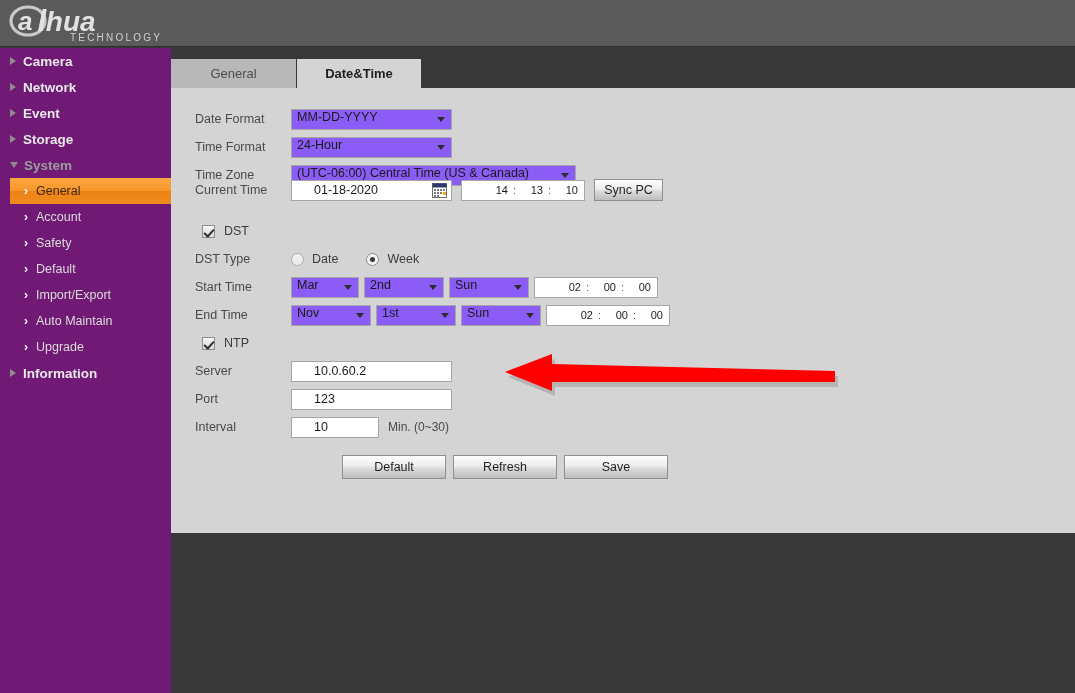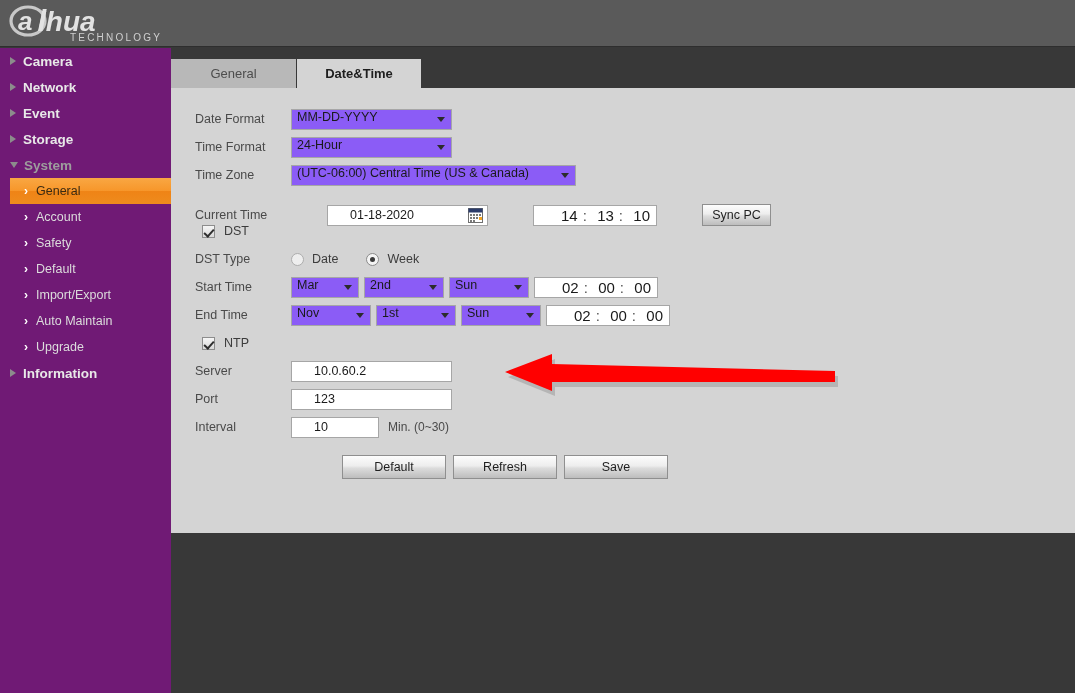--- a/index.html
+++ b/index.html
@@ -132,21 +132,21 @@
     padding-left:22px;
   }
   .txt.calwrap { position:relative; }
   .cal-icon {
     position:absolute; right:4px; top:2px;
     width:15px; height:15px;
   }
   .timebox {
     height:21px; background:#fff;
     border:1px solid #a6a6a6;
-    font-size:15px; color:#1a1a1a;
+    font-size:11px; color:#1a1a1a;
     display:flex; align-items:center; justify-content:flex-end;
     padding-right:6px;
   }
   .timebox span.seg { display:inline-block; min-width:22px; text-align:right; }
   .timebox span.cl { padding:0 5px; color:#555; }
 
   .btn {
     height:22px;
     border:1px solid #8f8f8f;
     background:linear-gradient(to bottom,#fdfdfd 0%,#ededed 45%,#dcdcdc 55%,#bdbdbd 100%);
@@ -292,21 +292,21 @@
   </div>
 
   <div class="row" style="top:73px;">
     <div class="lbl">Time Zone</div>
     <div class="sel" style="width:285px;">
       <span>(UTC-06:00) Central Time (US &amp; Canada)</span>
       <span class="arr"></span>
     </div>
   </div>
 
-  <div class="row" style="top:113px;gap:36px;">
+  <div class="row" style="top:88px;">
     <div class="lbl">Current Time</div>
     <div class="txt calwrap" style="width:161px;">
       <span>01-18-2020</span>
       <span class="cal-icon">
         <svg width="15" height="15" viewBox="0 0 15 15">
           <rect x="0.5" y="0.5" width="14" height="14" fill="#ffffff" stroke="#6f6f6f"></rect>
           <rect x="0.5" y="0.5" width="14" height="4" fill="#2b3c6b"></rect>
           <g fill="#7a7a7a">
             <rect x="2" y="6" width="2" height="2"></rect>
               <rect x="5" y="6" width="2" height="2"></rect>

